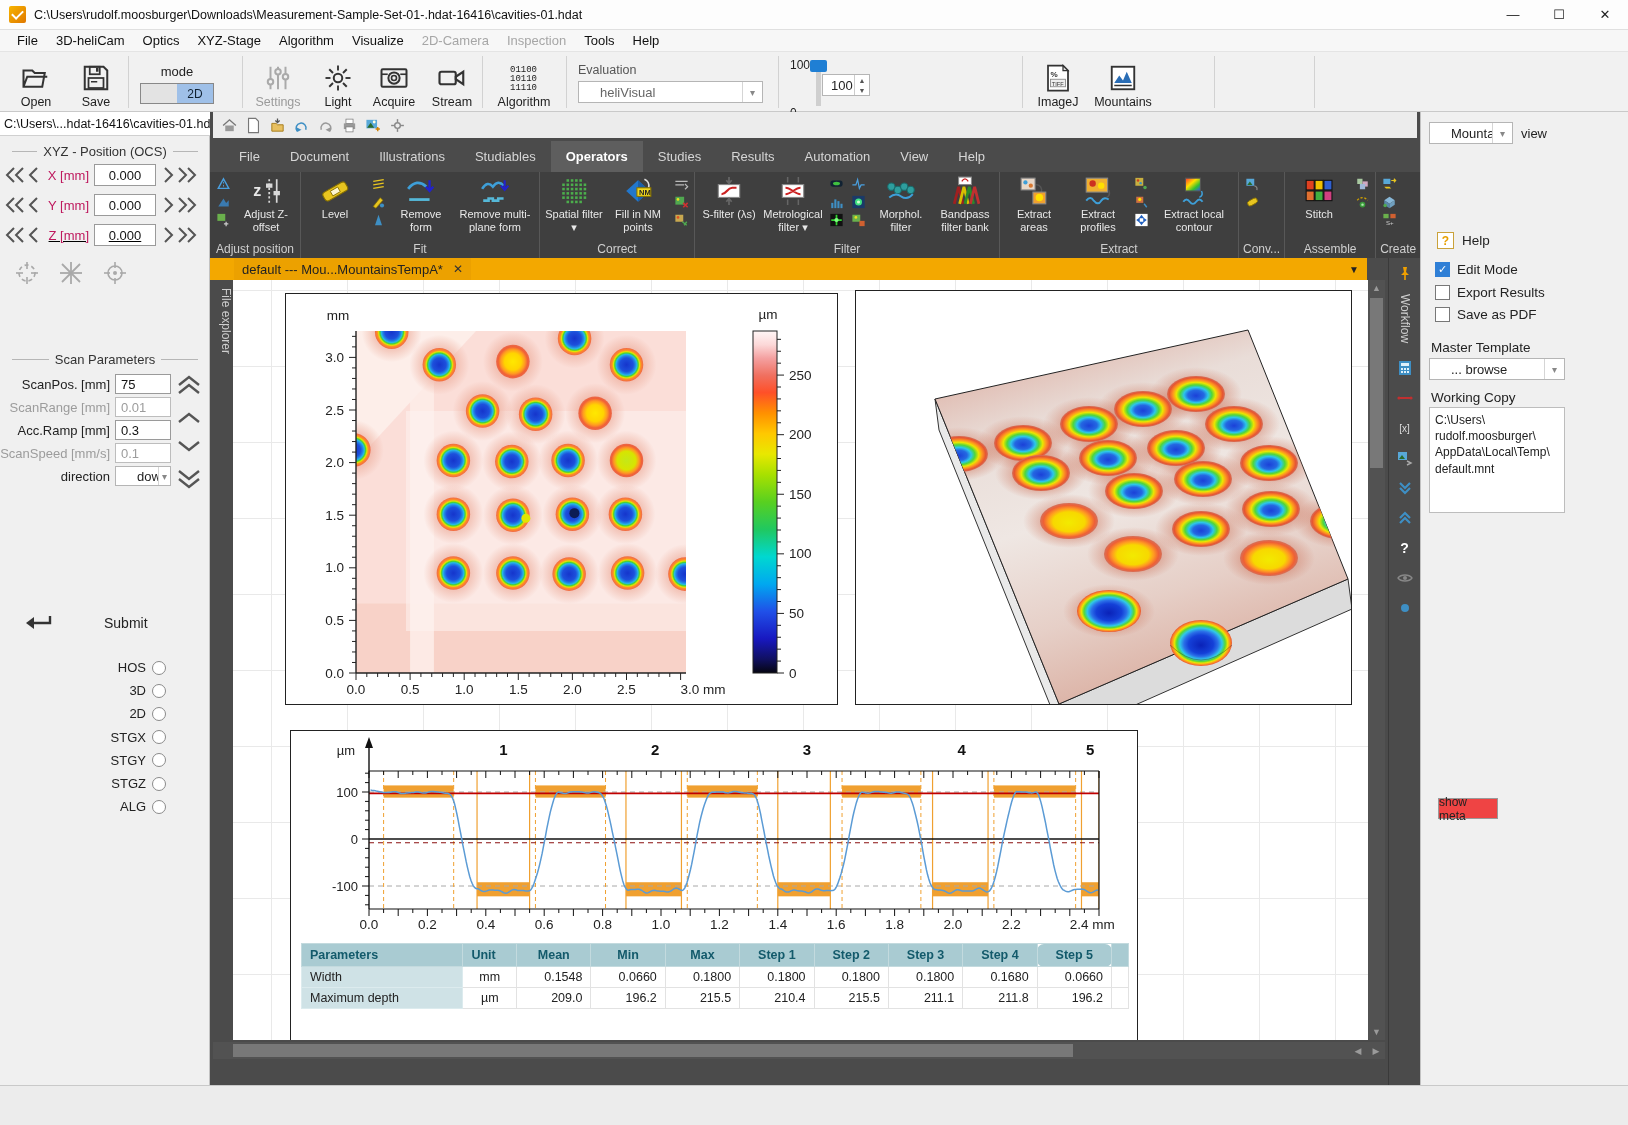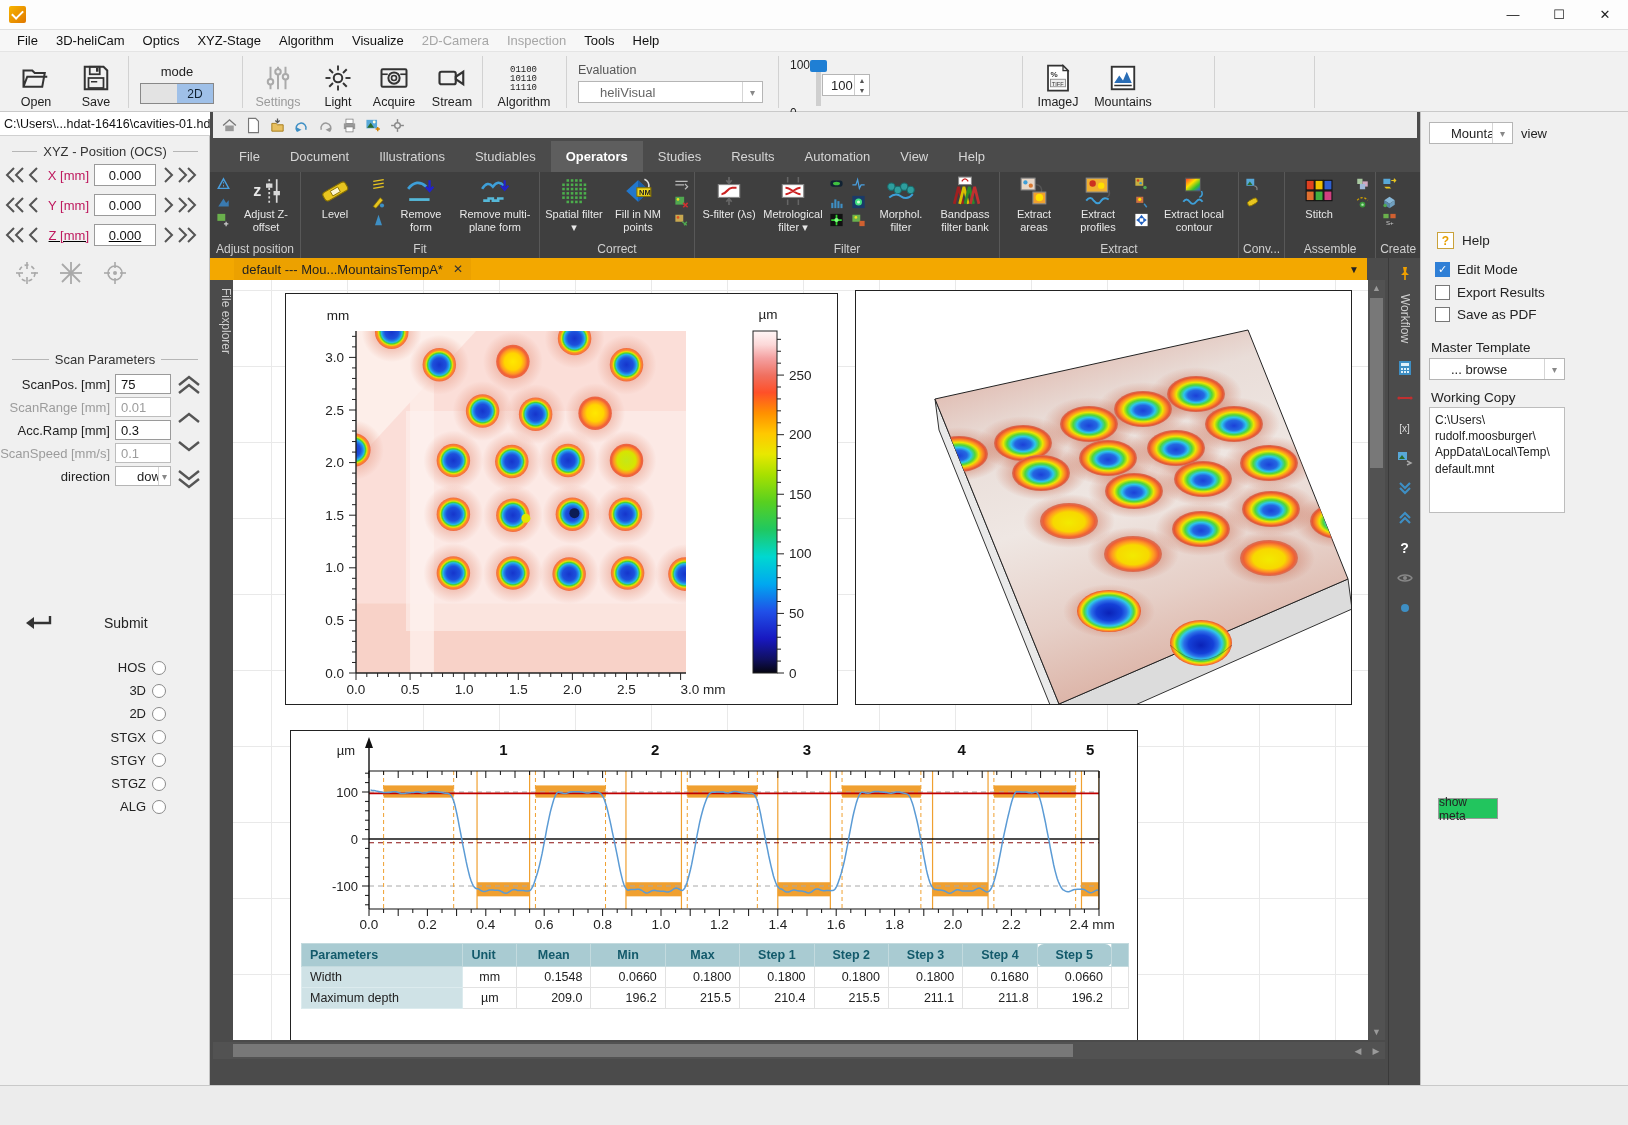--- a/index.html
+++ b/index.html
@@ -103,38 +103,39 @@
   #rp-view-row .vw { font-size:13px; color:#222; margin-left:8px; }
   .chk-row { position:absolute; left:14px; display:flex; align-items:center; }
   .chk { width:15px; height:15px; border:1px solid #777; background:#fff; margin-right:7px; display:flex; align-items:center; justify-content:center; }
   .chk.on { background:#2f7fd6; border-color:#2f7fd6; color:#fff; font-size:11px; }
   .chk-lbl { font-size:13.5px; color:#222; }
   .rp-label { position:absolute; left:10px; font-size:13.5px; color:#222; }
   #help-row { position:absolute; left:16px; top:120px; display:flex; align-items:center; }
   #help-ico { width:17px; height:17px; border:1px solid #caa23a; background:#fff; color:#e8a000; font-weight:bold; font-size:12px; display:flex; align-items:center; justify-content:center; margin-right:8px; }
   #help-lbl { font-size:13.5px; color:#222; }
   #wc-box { position:absolute; left:8px; top:295px; width:136px; height:106px; background:#fff; border:1px solid #bdbdbd; font-size:12px; color:#222; padding:4px 5px; line-height:1.35; }
-  #showmeta { position:absolute; left:17px; top:686px; width:60px; height:21px; background:#22c55e; border:1px solid #9a9a9a; font-size:12px; color:#222; display:flex; align-items:center; justify-content:center; }
+  #showmeta { position:absolute; left:17px; top:686px; width:60px; height:21px; background:#ef4444; border:1px solid #9a9a9a; font-size:12px; color:#222; display:flex; align-items:center; justify-content:center; }
 
   
   #ptable { position:absolute; left:10px; top:212px; width:828px; border-collapse:collapse; font-size:12.5px; }
   #ptable th { background:#a9cbd2; color:#135a6b; font-weight:bold; text-align:left; padding:4px 8px; border:1px solid #c3dade; }
   #ptable th.num { text-align:center; }
   #ptable td { background:#fff; color:#222; padding:3px 8px; border:1px solid #e2e2e2; text-align:right; }
   #ptable td.name { background:#cfe2e6; text-align:left; border-color:#dcebee; }
   #ptable td.unit { text-align:center; }
   #bottombar { left:0px; top:1085px; width:1628px; height:40px; background:#ececec; border-top:1px solid #c9c9c9; }
 </style>
 </head>
 <body>
 
 <div id="app">
 
   <div class="abs" id="titlebar">
     <div class="app-ico"></div>
+    <div class="title">C:\Users\rudolf.moosburger\Downloads\Measurement-Sample-Set-01-.hdat-16416\cavities-01.hdat</div>
     <div id="win-controls">
       <div class="win-btn">—</div>
       <div class="win-btn">☐</div>
       <div class="win-btn">✕</div>
     </div>
   </div>
 
   <div class="abs" id="menubar">
       <span class="menu-item">File</span>
       <span class="menu-item">3D-heliCam</span>

